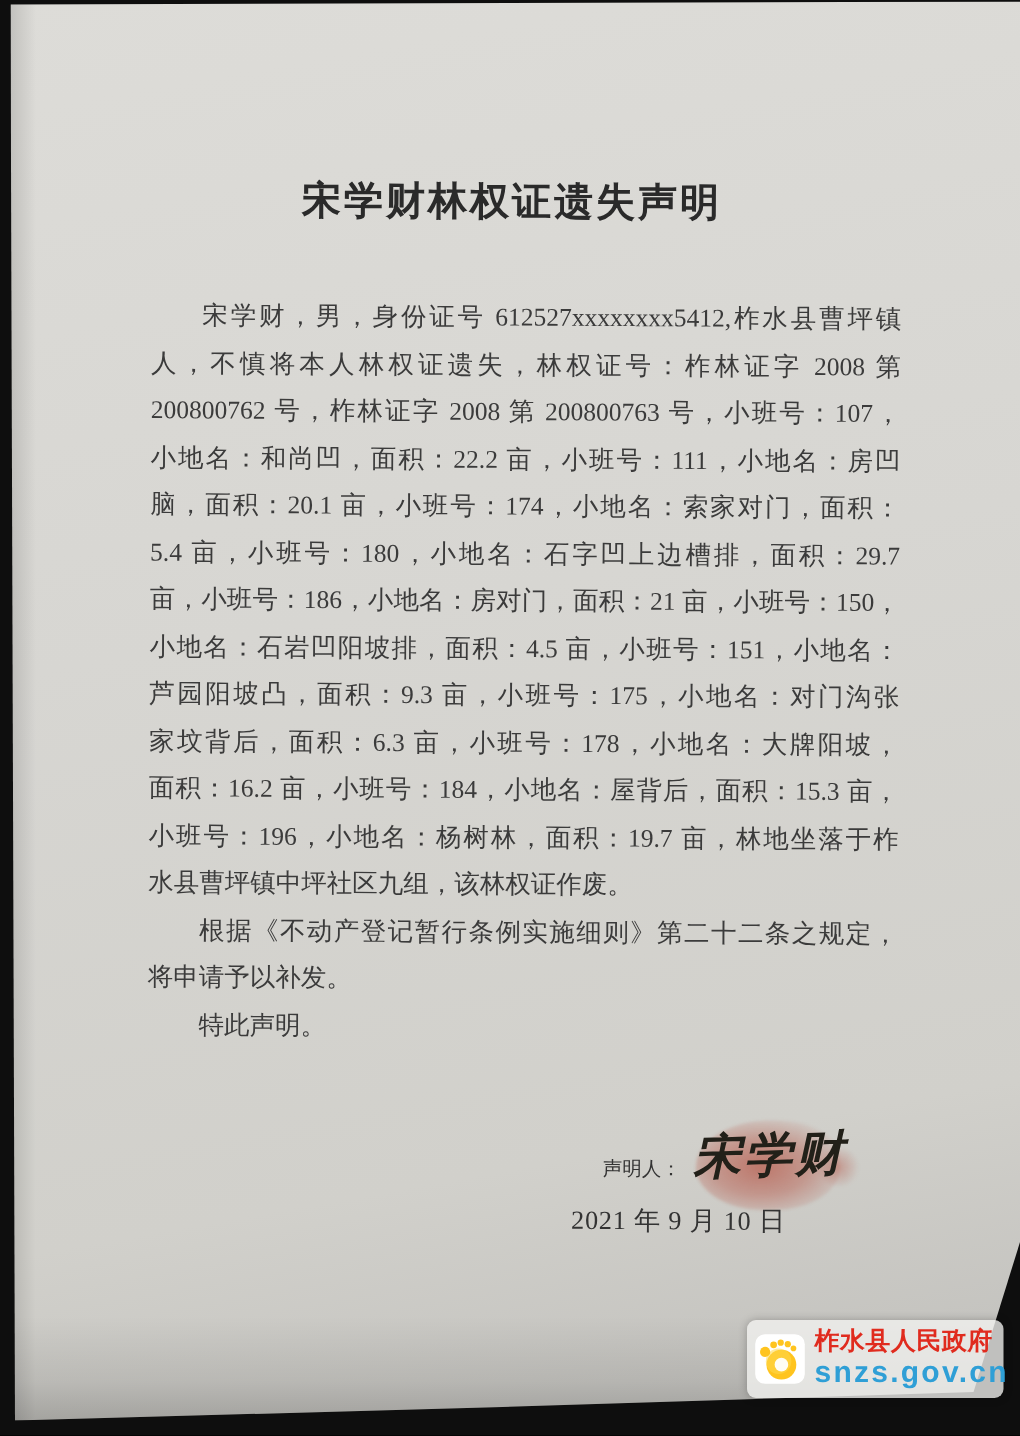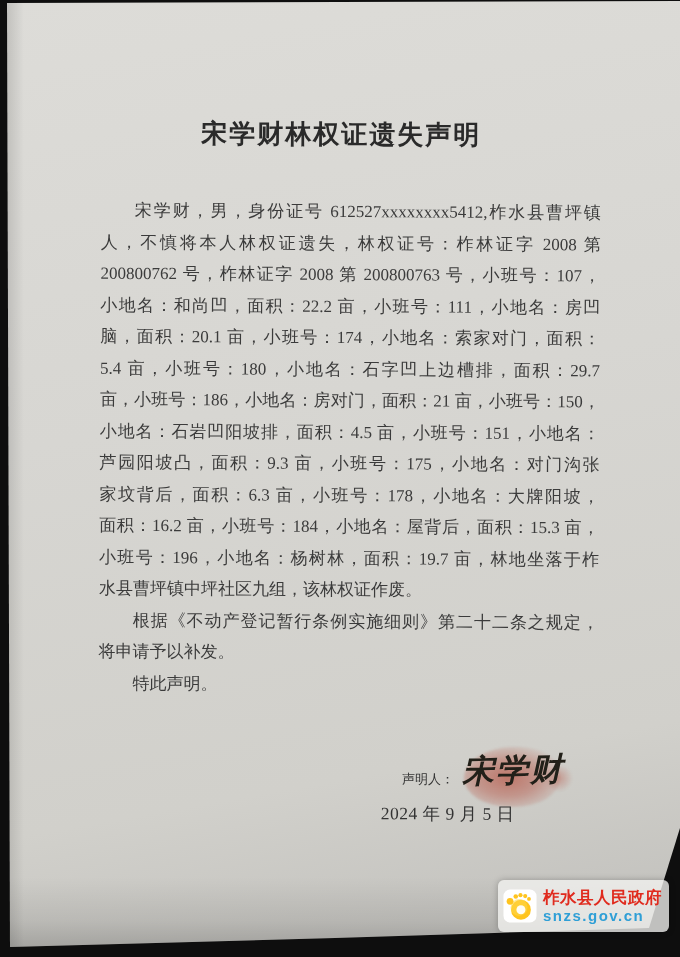--- a/index.html
+++ b/index.html
@@ -128,21 +128,21 @@
   .wm-org {
     color: #e02b1e;
     font-weight: 700;
     font-size: 16.5px;
     letter-spacing: 0.5px;
     white-space: nowrap;
   }
   .wm-url {
     color: #2f9fd6;
     font-weight: 700;
-    font-size: 15px;
+    font-size: 20px;
     letter-spacing: 1.5px;
     white-space: nowrap;
   }
 </style>
 </head>
 <body>
 
 <div class="stage">
   <div class="paper">
     <div class="content">
@@ -164,21 +164,21 @@
         <div class="line jl">小班号：196，小地名：杨树林，面积：19.7 亩，林地坐落于柞</div>
         <div class="line">水县曹坪镇中坪社区九组，该林权证作废。</div>
         <div class="line jl indent">根据《不动产登记暂行条例实施细则》第二十二条之规定，</div>
         <div class="line">将申请予以补发。</div>
         <div class="line indent">特此声明。</div>
       </div>
 
       <div class="sig-label">声明人：</div>
       <div class="fingerprint"></div>
       <div class="sig-name">宋学财</div>
-      <div class="date">2024 年 9 月 5 日</div>
+      <div class="date">2021 年 9 月 10 日</div>
 
     </div>
   </div>
 
   <div class="watermark">
     <svg class="wm-icon" viewBox="0 0 36 36" xmlns="http://www.w3.org/2000/svg">
       <rect x="0.5" y="0.5" width="35" height="35" rx="7" fill="#ffffff"></rect>
       <circle cx="19" cy="22" r="10.5" fill="#ffc41e"></circle>
       <circle cx="17" cy="19.5" r="9" fill="#ffd84d" opacity="0.55"></circle>
       <circle cx="19" cy="22" r="4.8" fill="#fffdf4"></circle>

